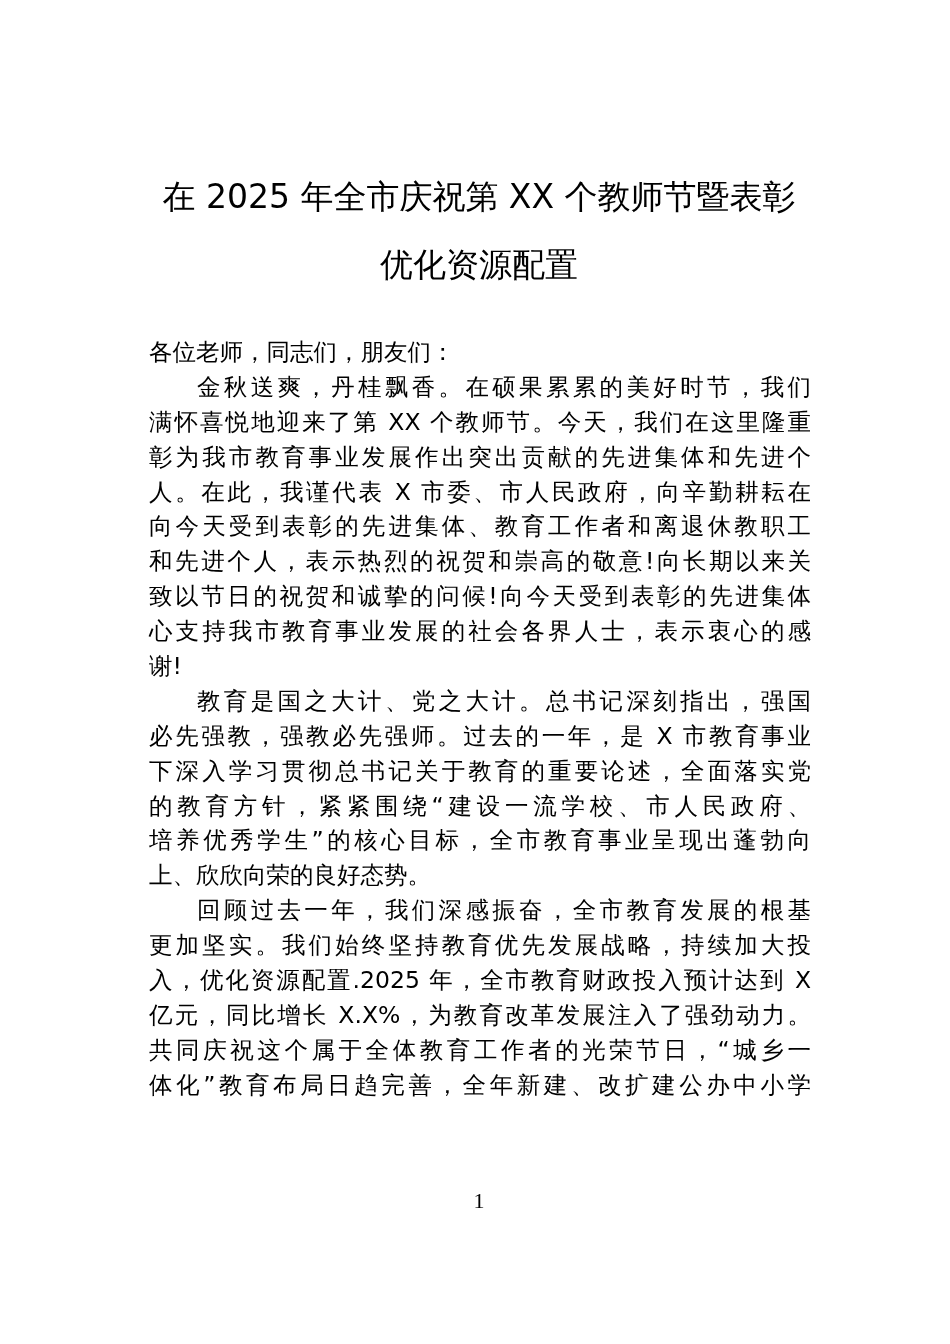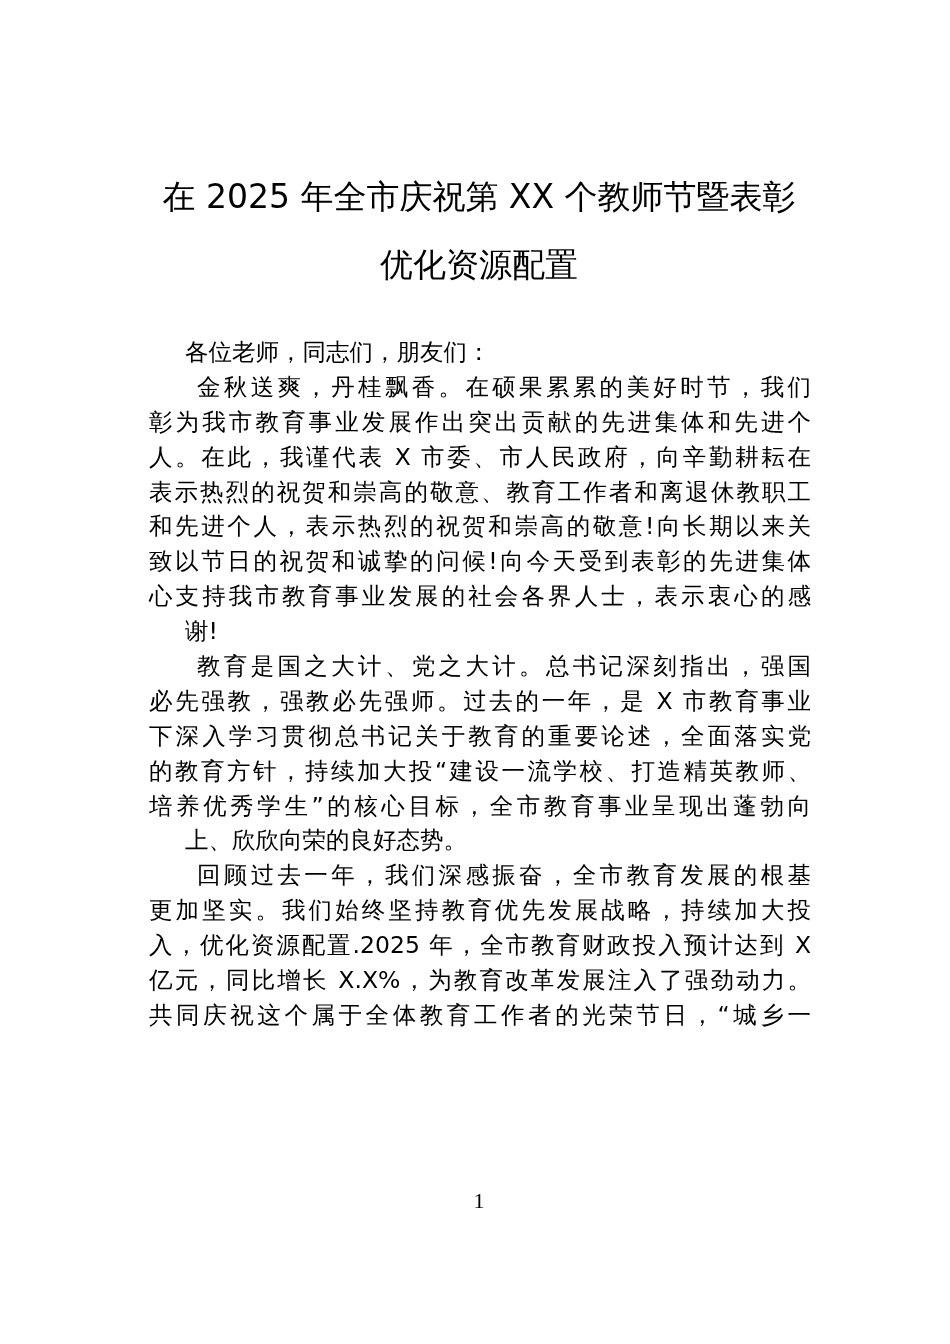--- a/index.html
+++ b/index.html
@@ -50,21 +50,20 @@
       white-space: nowrap;
       height: 34.9px;
       text-align: justify;
       text-align-last: justify;
     }
     .body .line.indent {
       padding-left: 48px;
     }
     .body .line.last {
       text-align-last: left;
-      margin-left: 36px;
     }
     .page-number {
       position: absolute;
       left: 0;
       width: 950px;
       top: 1188px;
       text-align: center;
       font-size: 22px;
       font-family: "Liberation Serif", "DejaVu Serif", serif;
     }
@@ -76,36 +75,38 @@
 
   <div class="title">
     <span class="line">在 2025 年全市庆祝第 XX 个教师节暨表彰</span>
     <span class="line">优化资源配置</span>
   </div>
 
   <div class="body">
     <span class="line last">各位老师，同志们，朋友们：</span>
 
     <span class="line indent">金秋送爽，丹桂飘香。在硕果累累的美好时节，我们</span>
+    <span class="line">满怀喜悦地迎来了第 XX 个教师节。今天，我们在这里隆重</span>
     <span class="line">彰为我市教育事业发展作出突出贡献的先进集体和先进个</span>
     <span class="line">人。在此，我谨代表 X 市委、市人民政府，向辛勤耕耘在</span>
-    <span class="line">表示热烈的祝贺和崇高的敬意、教育工作者和离退休教职工</span>
+    <span class="line">向今天受到表彰的先进集体、教育工作者和离退休教职工</span>
     <span class="line">和先进个人，表示热烈的祝贺和崇高的敬意!向长期以来关</span>
     <span class="line">致以节日的祝贺和诚挚的问候!向今天受到表彰的先进集体</span>
     <span class="line">心支持我市教育事业发展的社会各界人士，表示衷心的感</span>
     <span class="line last">谢!</span>
 
     <span class="line indent">教育是国之大计、党之大计。总书记深刻指出，强国</span>
     <span class="line">必先强教，强教必先强师。过去的一年，是 X 市教育事业</span>
     <span class="line">下深入学习贯彻总书记关于教育的重要论述，全面落实党</span>
-    <span class="line">的教育方针，持续加大投“建设一流学校、打造精英教师、</span>
+    <span class="line">的教育方针，紧紧围绕“建设一流学校、市人民政府、</span>
     <span class="line">培养优秀学生”的核心目标，全市教育事业呈现出蓬勃向</span>
     <span class="line last">上、欣欣向荣的良好态势。</span>
 
     <span class="line indent">回顾过去一年，我们深感振奋，全市教育发展的根基</span>
     <span class="line">更加坚实。我们始终坚持教育优先发展战略，持续加大投</span>
     <span class="line">入，优化资源配置.2025 年，全市教育财政投入预计达到 X</span>
     <span class="line">亿元，同比增长 X.X%，为教育改革发展注入了强劲动力。</span>
     <span class="line">共同庆祝这个属于全体教育工作者的光荣节日，“城乡一</span>
+    <span class="line">体化”教育布局日趋完善，全年新建、改扩建公办中小学</span>
   </div>
 
   <div class="page-number">1</div>
 </div>
 
 </body></html>

